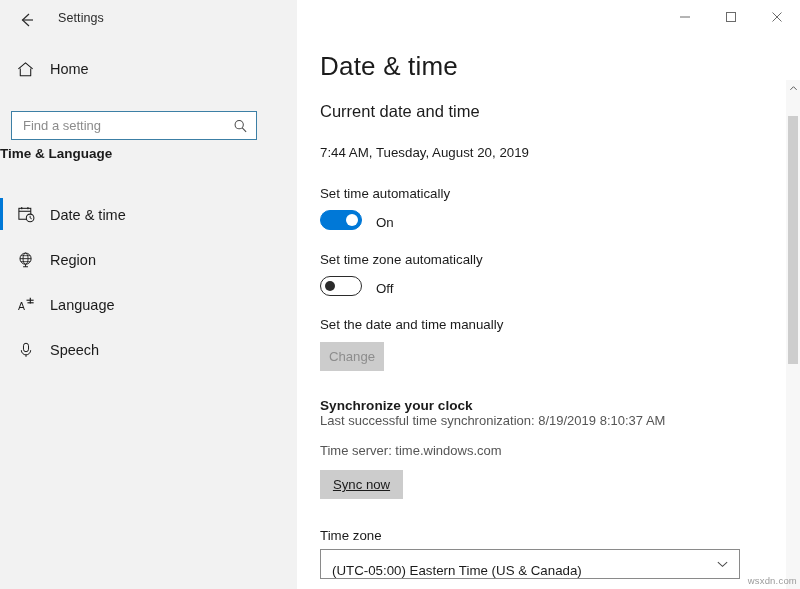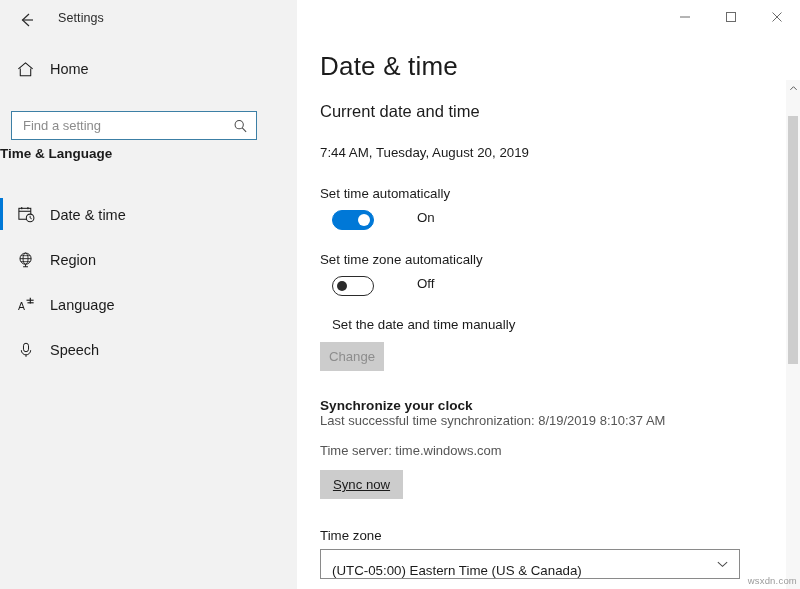--- a/index.html
+++ b/index.html
@@ -189,33 +189,32 @@
     position: absolute;
     left: 23px;
     font-size: 13.3px;
     color: #1b1b1b;
   }
 
   #cur-head   { top: 102px; }
   #cur-value  { top: 145px; }
   #sta-label  { top: 186px; }
   #stz-label  { top: 252px; }
-  #manual-label { top: 317px; margin-left: 12px; }
+  #manual-label { top: 317px; }
   #sync-head  { top: 398px; font-weight: bold; font-size: 13.6px; }
   #sync-last  { top: 413px; }
   #sync-server{ top: 443px; }
   #tz-label   { top: 528px; }
 
   
   .toggle-row {
     position: absolute;
-    left: 35px;
+    left: 23px;
     display: flex;
-    align-items: flex-start;
-    gap: 29px;
+    align-items: flex-end;
   }
   #sta-row { top: 210px; }
   #stz-row { top: 276px; }
   .switch {
     position: relative;
     width: 42px; height: 20px;
     border-radius: 10px;
     box-sizing: border-box;
     cursor: default;
   }

